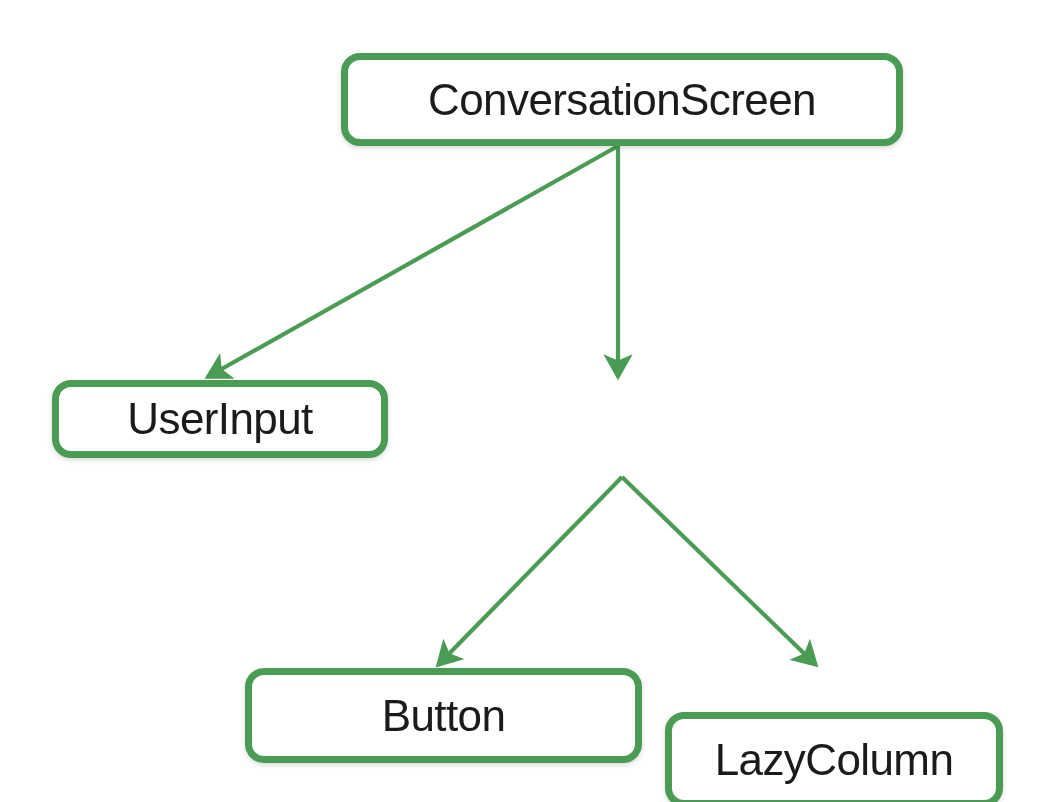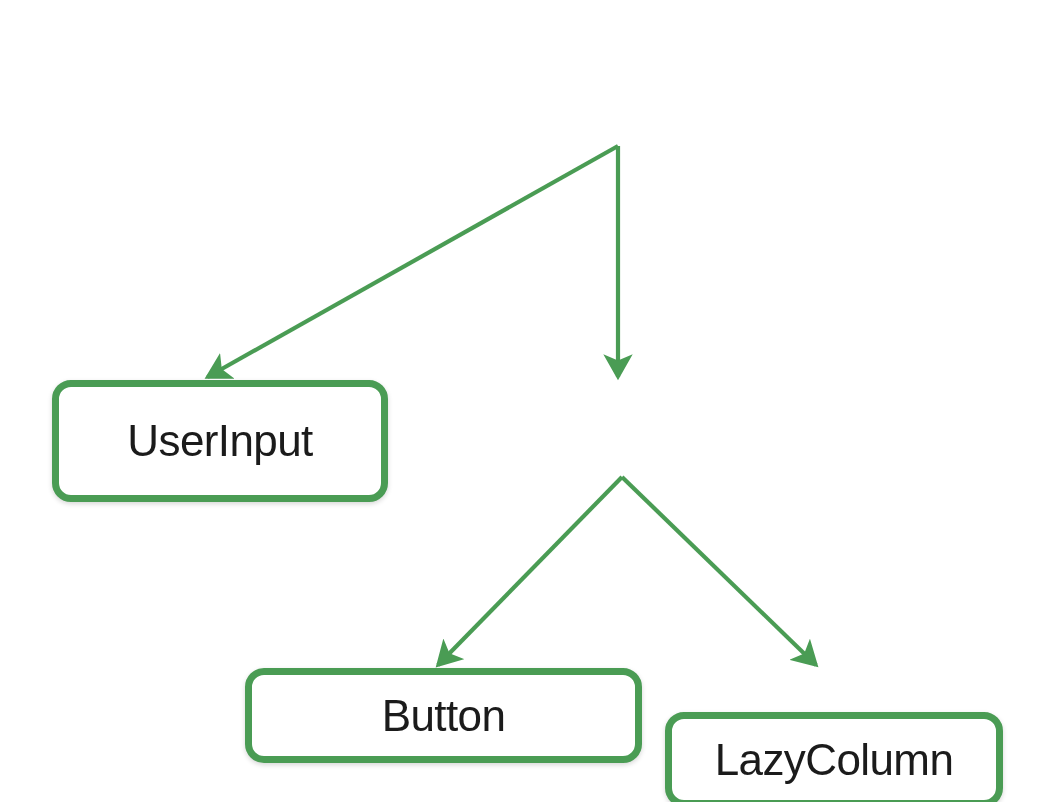--- a/index.html
+++ b/index.html
@@ -42,21 +42,21 @@
   .node-label {
     color: #1b1b1b;
     font-family: "Liberation Sans", sans-serif;
     font-size: 44px;
     font-weight: 400;
     letter-spacing: -0.6px;
     line-height: 1;
     white-space: nowrap;
   }
   #node-conversationscreen { left: 341px; top: 53px;  width: 562px; height: 93px; }
-  #node-userinput         { left: 52px;  top: 380px; width: 336px; height: 122px; }
+  #node-userinput         { left: 52px;  top: 380px; width: 336px; height: 78px; }
   #node-messageslist      { left: 449px; top: 380px; width: 335px; height: 98px; }
   #node-button            { left: 245px; top: 668px; width: 397px; height: 95px; }
   #node-lazycolumn        { left: 665px; top: 668px; width: 338px; height: 95px; margin-top: 44px; }
 </style>
 </head>
 <body>
 
 <div id="diagram-canvas">
 
   <svg id="edge-layer" viewBox="0 0 1040 802" width="1040" height="802" xmlns="http://www.w3.org/2000/svg">
@@ -68,20 +68,23 @@
 
     <line x1="618" y1="146" x2="207.5" y2="377" stroke="#4a9c54" stroke-width="4.2" stroke-linecap="butt" marker-end="url(#arrowhead)"></line>
 
     <line x1="618" y1="146" x2="618" y2="377" stroke="#4a9c54" stroke-width="4.2" stroke-linecap="butt" marker-end="url(#arrowhead)"></line>
 
     <line x1="622" y1="477" x2="438" y2="665" stroke="#4a9c54" stroke-width="4.2" stroke-linecap="butt" marker-end="url(#arrowhead)"></line>
 
     <line x1="622" y1="477" x2="816" y2="665" stroke="#4a9c54" stroke-width="4.2" stroke-linecap="butt" marker-end="url(#arrowhead)"></line>
   </svg>
 
+  <div class="node" id="node-conversationscreen">
+    <span class="node-label">ConversationScreen</span>
+  </div>
 
   <div class="node" id="node-userinput">
     <span class="node-label">UserInput</span>
   </div>
 
 
   <div class="node" id="node-button">
     <span class="node-label">Button</span>
   </div>
 

